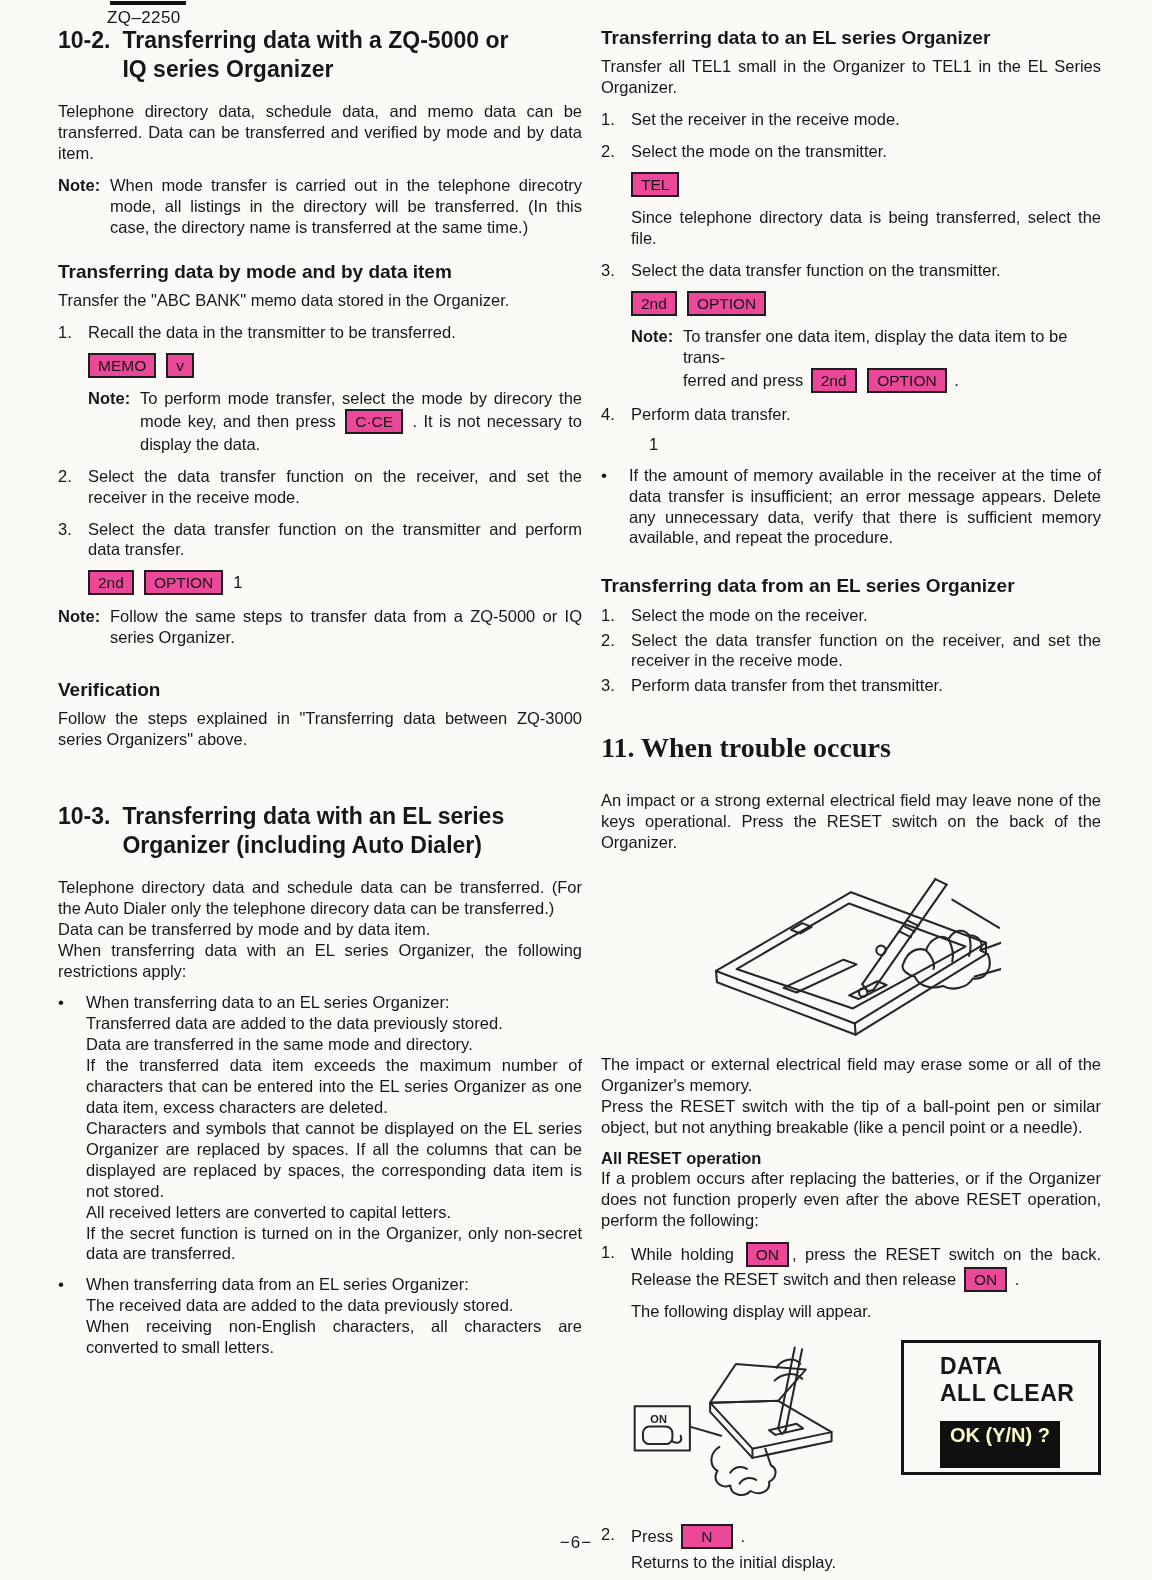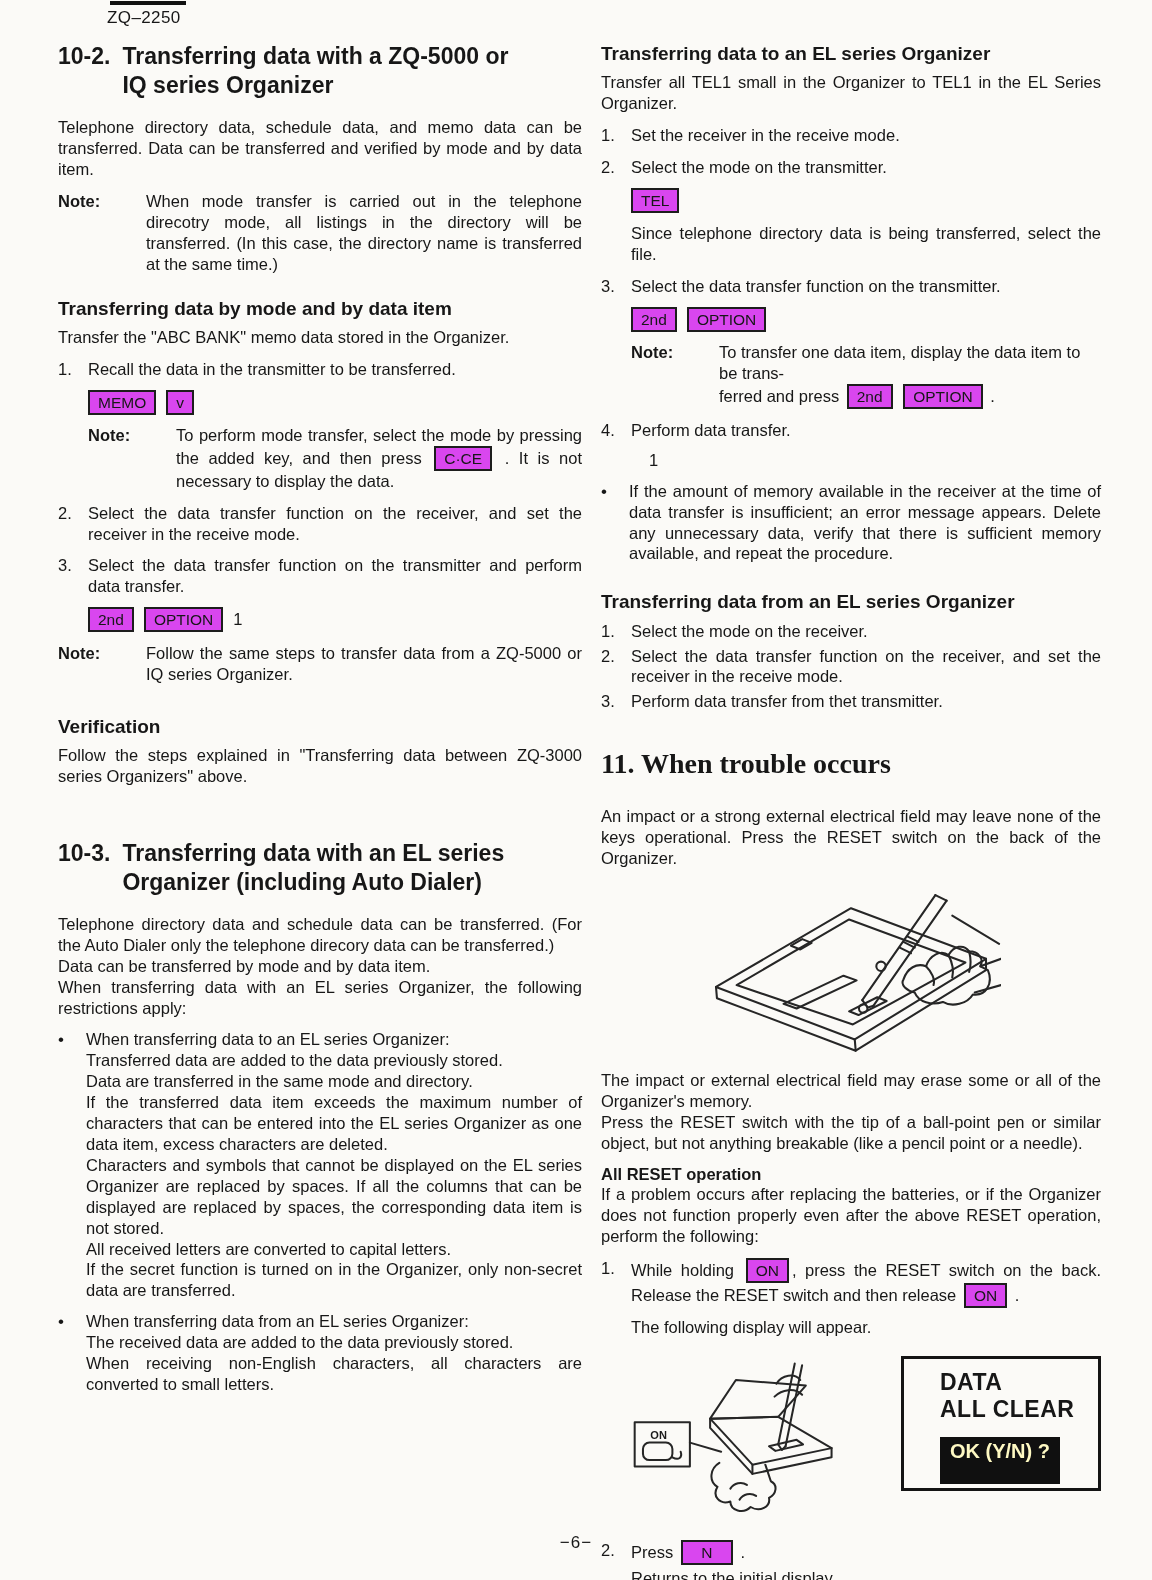--- a/index.html
+++ b/index.html
@@ -11,45 +11,45 @@
     font-family:"Liberation Sans","DejaVu Sans",sans-serif;
     font-size:16.5px;
     line-height:1.27;
     overflow:hidden;
   }
   .page { position:absolute; inset:0; }
 
   .header-rule { position:absolute; left:110px; top:1px; width:76px; height:4px; background:#111; }
   .model { position:absolute; left:107px; top:7px; font-size:17px; letter-spacing:.4px; }
 
-  .col { position:absolute; top:42px; }
+  .col { position:absolute; top:26px; }
   .col-left  { left:58px;  width:524px; }
   .col-right { left:601px; width:500px; }
 
   .h2 { display:flex; gap:12px; font-weight:bold; font-size:23px; line-height:1.26; margin-bottom:17px; }
   .h2 .h2-num { flex:0 0 auto; }
   .h3 { font-weight:bold; font-size:19px; margin:22px 0 6px; }
   .h1 { font-weight:bold; font-size:28px; margin:34px 0 24px;font-family:Liberation Serif, serif; }
   .subhead { font-weight:bold; margin-top:10px; }
 
   .p { text-align:justify; } .mt16 { margin-top:16px; }
 
-  .note { display:flex; margin-top:11px;gap:36px; }
+  .note { display:flex; margin-top:11px; }
   .note-label { font-weight:bold; flex:0 0 52px; }
   .note-body { flex:1; }
 
   .step { display:flex; margin-top:11px; }
   .step-num { flex:0 0 30px; }
   .step-body { flex:1; }
   .substep { margin-left:30px; margin-top:9px; }
 
   .keys { margin:10px 0 10px 30px; display:flex; align-items:center; gap:10px; }
   .key {
     display:inline-block; border:2px solid #1d1d1d; padding:0 8px;
-    line-height:21px; font-size:15.5px; background:#d946ef; white-space:nowrap;
+    line-height:21px; font-size:15.5px; background:#ec4899; white-space:nowrap;
   }
   .key-wide { min-width:52px; text-align:center; }
   .keys .key { margin:0; }
   .p .key, .step-body .key, .note-body .key, .caution-body .key { margin:0 3px; vertical-align:baseline; }
 
   .bullet { display:flex; margin-top:10px; }
   .bullet-dot { flex:0 0 28px; }
   .bullet-dot::before { content:"•"; font-size:17px; }
   .bullet-body { flex:1; }
   .bullet-body > div { text-align:justify; }
@@ -105,21 +105,21 @@
     </div>
 
     <div class="keys">
       <span class="key">MEMO</span>
       <span class="key">v</span>
     </div>
 
     <div class="note substep">
       <span class="note-label">Note:</span>
       <span class="note-body p">
-        <span>To perform mode transfer, select the mode by pressing the added key, and then press</span>
+        <span>To perform mode transfer, select the mode by direcory the mode key, and then press</span>
         <span class="key">C·CE</span>
         <span>. It is not necessary to display the data.</span>
       </span>
     </div>
 
     <div class="step">
       <span class="step-num">2.</span>
       <span class="step-body p">Select the data transfer function on the receiver, and set the receiver in the receive mode.</span>
     </div>
 

